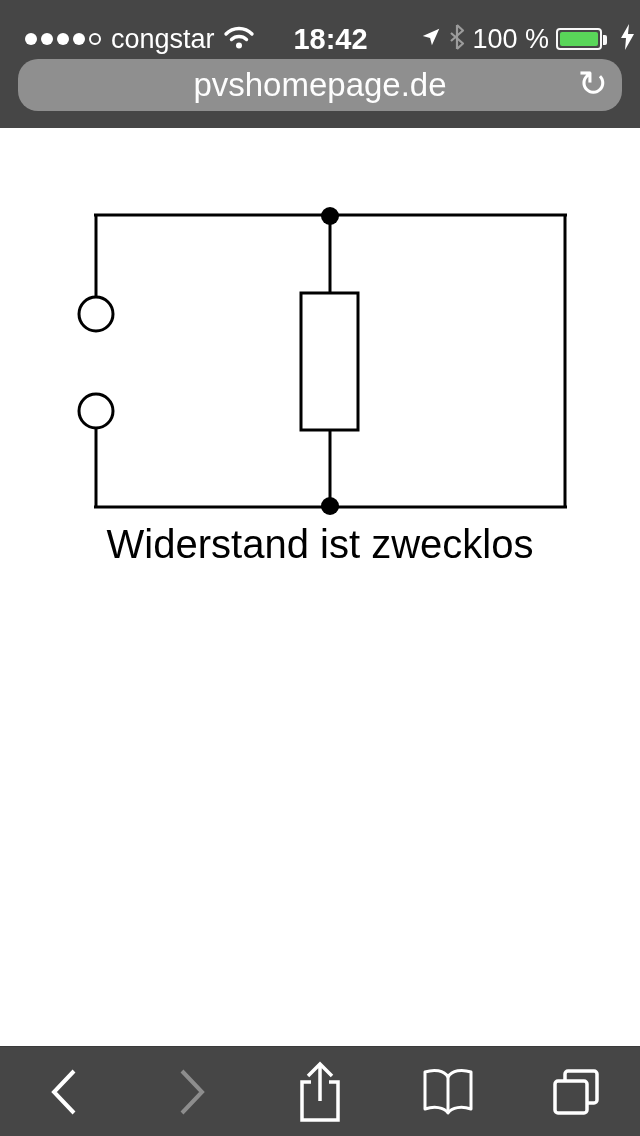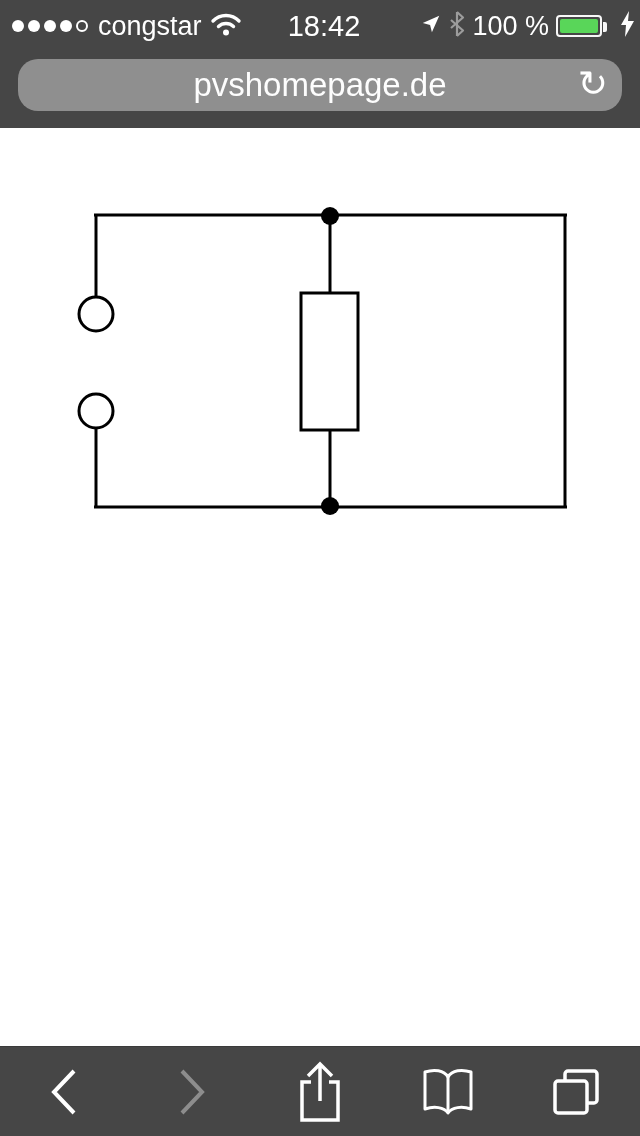--- a/index.html
+++ b/index.html
@@ -2,32 +2,32 @@
 <html><head>
 <meta charset="utf-8">
 <style>
   * { margin:0; padding:0; box-sizing:border-box; }
   html,body { width:640px; height:1136px; }
   body { font-family:"Liberation Sans", sans-serif; background:#ffffff; }
   .phone { position:relative; width:640px; height:1136px; background:#ffffff; overflow:hidden; }
 
   
   .chrome-top { position:absolute; top:0; left:0; width:640px; height:128px; background:#464646; }
-  .status-bar { position:absolute; top:5px; left:0; width:640px; height:42px;
-                display:flex; align-items:center; color:#fff; }
+  .status-bar { position:absolute; top:18px; left:0; width:640px; height:42px;
+                display:flex; align-items:center; color:#fff;padding-left:13px; }
   .sb-left  { flex:1; display:flex; align-items:center; padding-left:12px; gap:8px; }
   .sb-center{ flex:0 0 auto; }
   .sb-right { flex:1; display:flex; align-items:center; justify-content:flex-end; padding-right:4px; gap:7px; }
 
   .signal { display:flex; align-items:center; gap:4px; }
   .signal .dot { width:12px; height:12px; border-radius:50%; background:#fff; display:inline-block; }
   .signal .dot.empty { background:transparent; border:2px solid #fff; }
 
   .carrier { font-size:27px; color:#fff; margin-left:2px; }
-  .time { font-size:29px; font-weight:400; color:#fff; }
+  .time { font-size:29px; font-weight:700; color:#fff; }
   .pct { font-size:27px; color:#fff; }
 
   .battery { position:relative; width:46px; height:22px; border:2px solid #f8f8f8; border-radius:4px; margin-right:8px; }
   .battery .fill { position:absolute; top:2px; left:2px; right:2px; bottom:2px; border-radius:2px; }
   .battery .tip { position:absolute; right:-7px; top:5px; width:4px; height:10px; background:#f8f8f8; border-radius:0 2px 2px 0; }
 
   .url-row { position:absolute; top:42px; left:0; width:640px; height:86px; display:flex; align-items:center; justify-content:center; }
   .url-field { position:relative; width:604px; height:52px; background:#8f8f8f; border-radius:20px;
                display:flex; align-items:center; justify-content:center; }
   .url-text { font-size:33px; color:#fdfdfd; }
@@ -115,20 +115,21 @@
       <circle cx="96" cy="186" r="17" fill="#fff" stroke="#000" stroke-width="3"></circle>
       <circle cx="96" cy="283" r="17" fill="#fff" stroke="#000" stroke-width="3"></circle>
 
       <line x1="330" y1="87" x2="330" y2="165" stroke="#000" stroke-width="3"></line>
       <rect x="301" y="165" width="57" height="137" fill="#fff" stroke="#000" stroke-width="3"></rect>
       <line x1="330" y1="302" x2="330" y2="379" stroke="#000" stroke-width="3"></line>
 
       <circle cx="330" cy="88" r="9" fill="#000"></circle>
       <circle cx="330" cy="378" r="9" fill="#000"></circle>
     </svg>
+    <div class="caption">Widerstand ist zwecklos</div>
   </div>
 
   <div class="toolbar">
     <button class="tb-btn">
       <svg width="34" height="52" viewBox="0 0 34 52">
         <path d="M27 5 L7 26 L27 47" stroke="#fff" stroke-width="4" fill="none"></path>
       </svg>
     </button>
     <button class="tb-btn">
       <svg width="34" height="52" viewBox="0 0 34 52">

